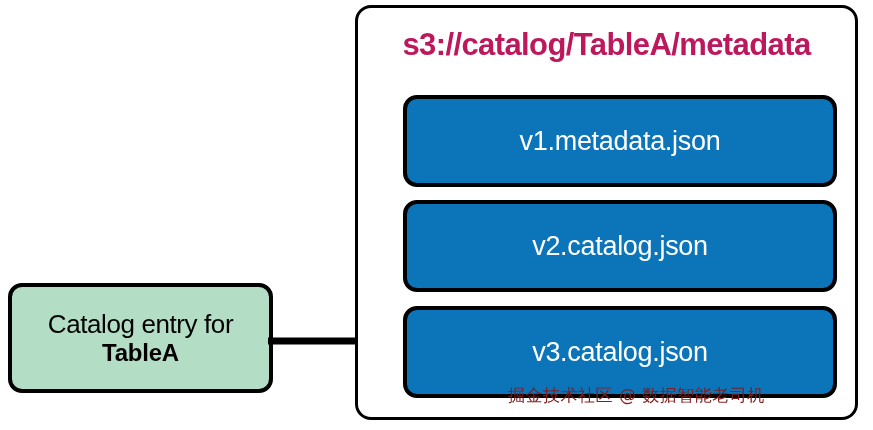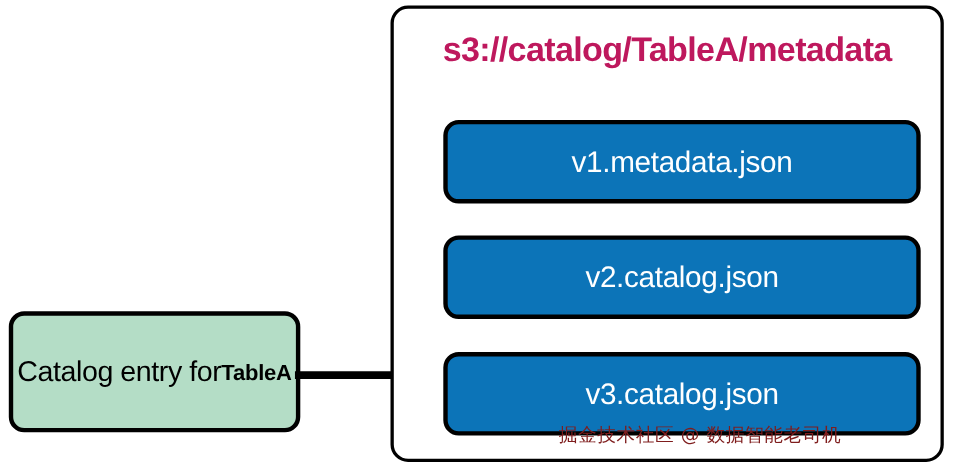--- a/index.html
+++ b/index.html
@@ -49,29 +49,28 @@
     line-height: 1.1;
     color: #be185d;
     white-space: nowrap;
   }
 
   
   .metadata-file {
     position: absolute;
     left: 45px;
     width: 434px;
-    height: 76px;
+    height: 92px;
     box-sizing: border-box;
     background: #0c74b8;
     border: 4px solid #000000;
     border-radius: 14px;
     display: flex;
     align-items: center;
     justify-content: center;
-    margin-top: 14px;
   }
   .metadata-file.slot-0 { top: 87px; }
   .metadata-file.slot-1 { top: 192px; }
   .metadata-file.slot-2 { top: 298px; }
 
   .metadata-file-label {
     font-size: 27px;
     font-weight: normal;
     color: #ffffff;
     letter-spacing: -0.3px;
@@ -83,33 +82,33 @@
     position: absolute;
     left: 8px;
     top: 283px;
     width: 265px;
     height: 110px;
     box-sizing: border-box;
     background: #b4ddc6;
     border: 4px solid #000000;
     border-radius: 14px;
     display: flex;
-    flex-direction: row;
+    flex-direction: column;
     align-items: center;
     justify-content: center;
     line-height: 1.05;
   }
   .catalog-entry-line1 {
     font-size: 26px;
     font-weight: normal;
     letter-spacing: -0.4px;
     white-space: nowrap;
   }
   .catalog-entry-line2 {
-    font-size: 20px;
+    font-size: 24px;
     font-weight: bold;
     letter-spacing: -0.2px;
     white-space: nowrap;
     margin-top: 2px;
   }
 
   
   .flow-arrow {
     position: absolute;
     left: 268px;

